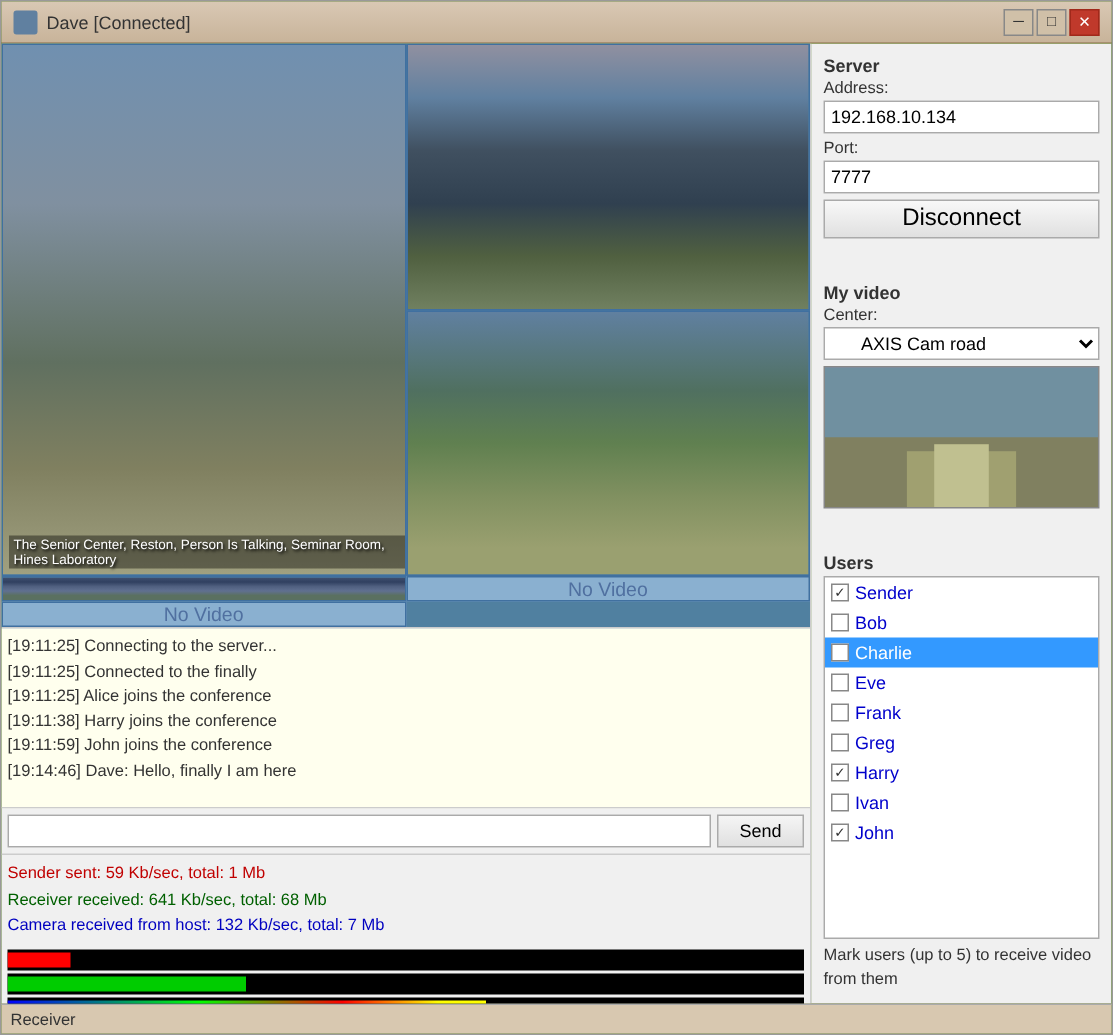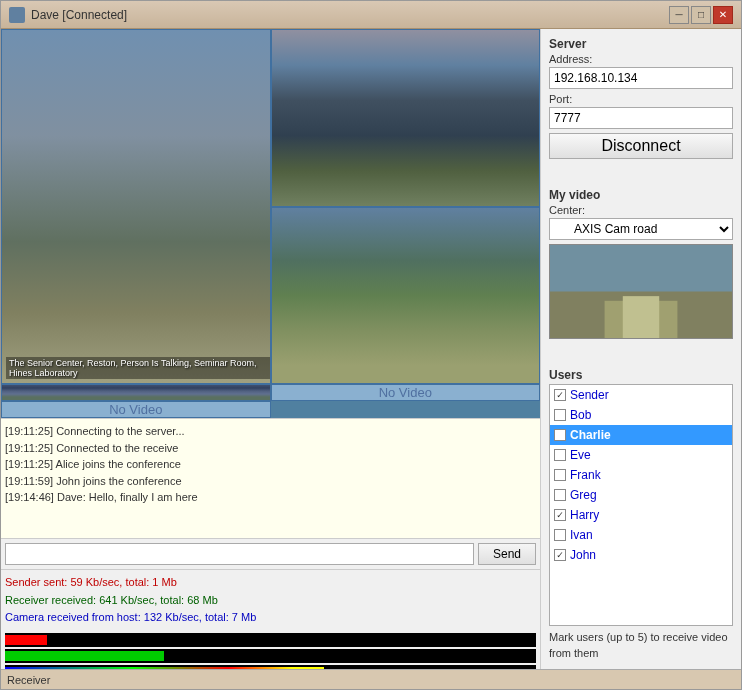--- a/index.html
+++ b/index.html
@@ -373,22 +373,23 @@
           <span>No Video</span>
         </div>
 
         <div class="video-cell no-video">
           <span>No Video</span>
         </div>
       </div>
 
       <div class="chat-area">
         <div class="chat-line">[19:11:25] Connecting to the server...</div>
-        <div class="chat-line">[19:11:25] Connected to the receive</div>
+        <div class="chat-line">[19:11:25] Connected to the finally</div>
         <div class="chat-line">[19:11:25] Alice joins the conference</div>
+        <div class="chat-line">[19:11:38] Harry joins the conference</div>
         <div class="chat-line">[19:11:59] John joins the conference</div>
         <div class="chat-line">[19:14:46] Dave: Hello, finally I am here</div>
       </div>
 
       <div class="chat-input-row">
         <input class="chat-input" type="text" style="">
         <button class="send-button">Send</button>
       </div>
 
       <div class="stats-area">
@@ -446,21 +447,21 @@
         <div class="user-item">
               <div class="user-checkbox checked">✓</div>
               <span class="user-name">Sender</span>
             </div>
             <div class="user-item">
               <div class="user-checkbox"></div>
               <span class="user-name">Bob</span>
             </div>
             <div class="user-item selected">
               <div class="user-checkbox"></div>
-              <span class="user-name" style="color: white; font-weight: bold;">Charlie</span>
+              <span class="user-name" style="color: white;">Charlie</span>
             </div>
             <div class="user-item">
               <div class="user-checkbox"></div>
               <span class="user-name">Eve</span>
             </div>
             <div class="user-item">
               <div class="user-checkbox"></div>
               <span class="user-name">Frank</span>
             </div>
             <div class="user-item">

